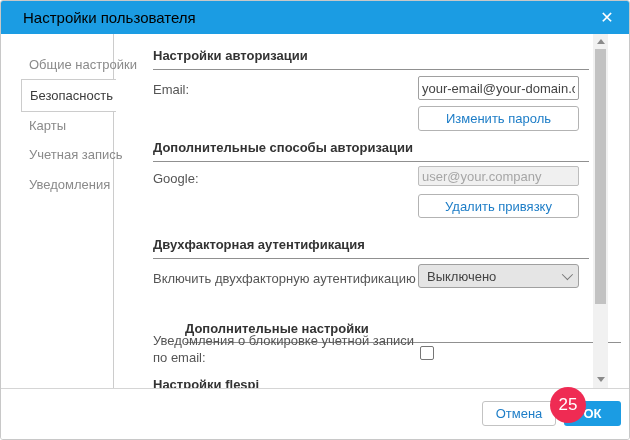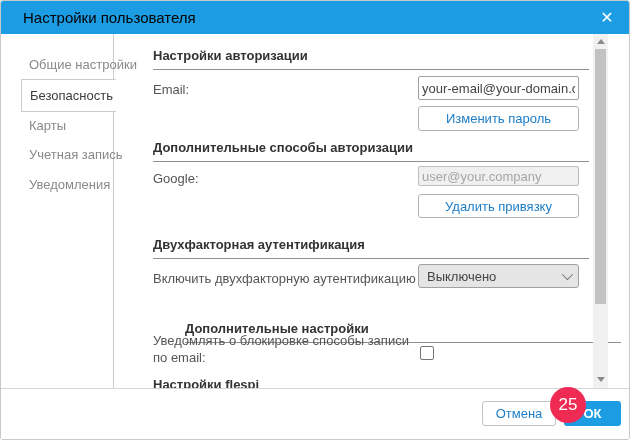--- a/index.html
+++ b/index.html
@@ -59,21 +59,21 @@
   <div class="ghost-btn" style="top:193px;height:24px;">Удалить привязку</div>
 
   <div class="sec-header" style="top:236px;">Двухфакторная аутентификация</div>
   <div class="field-label" style="top:270px;">Включить двухфакторную аутентификацию</div>
   <div class="select">
     <span>Выключено</span>
     <span class="chev"></span>
   </div>
 
   <div class="sec-header" style="top:320px;margin-left:32px;">Дополнительные настройки</div>
-  <div class="field-label two-line" style="top:331px;">Уведомлять о блокировке способы записи по email:</div>
+  <div class="field-label two-line" style="top:331px;">Уведомления о блокировке учетной записи по email:</div>
   <div class="checkbox"></div>
 
   <div class="sec-header" style="top:376px;border-bottom:none;">Настройки flespi</div>
 
   <div class="scrollbar">
     <div class="sb-up">
         <div class="tri"></div>
       </div>
     <div class="sb-thumb"></div>
     <div class="sb-down">

